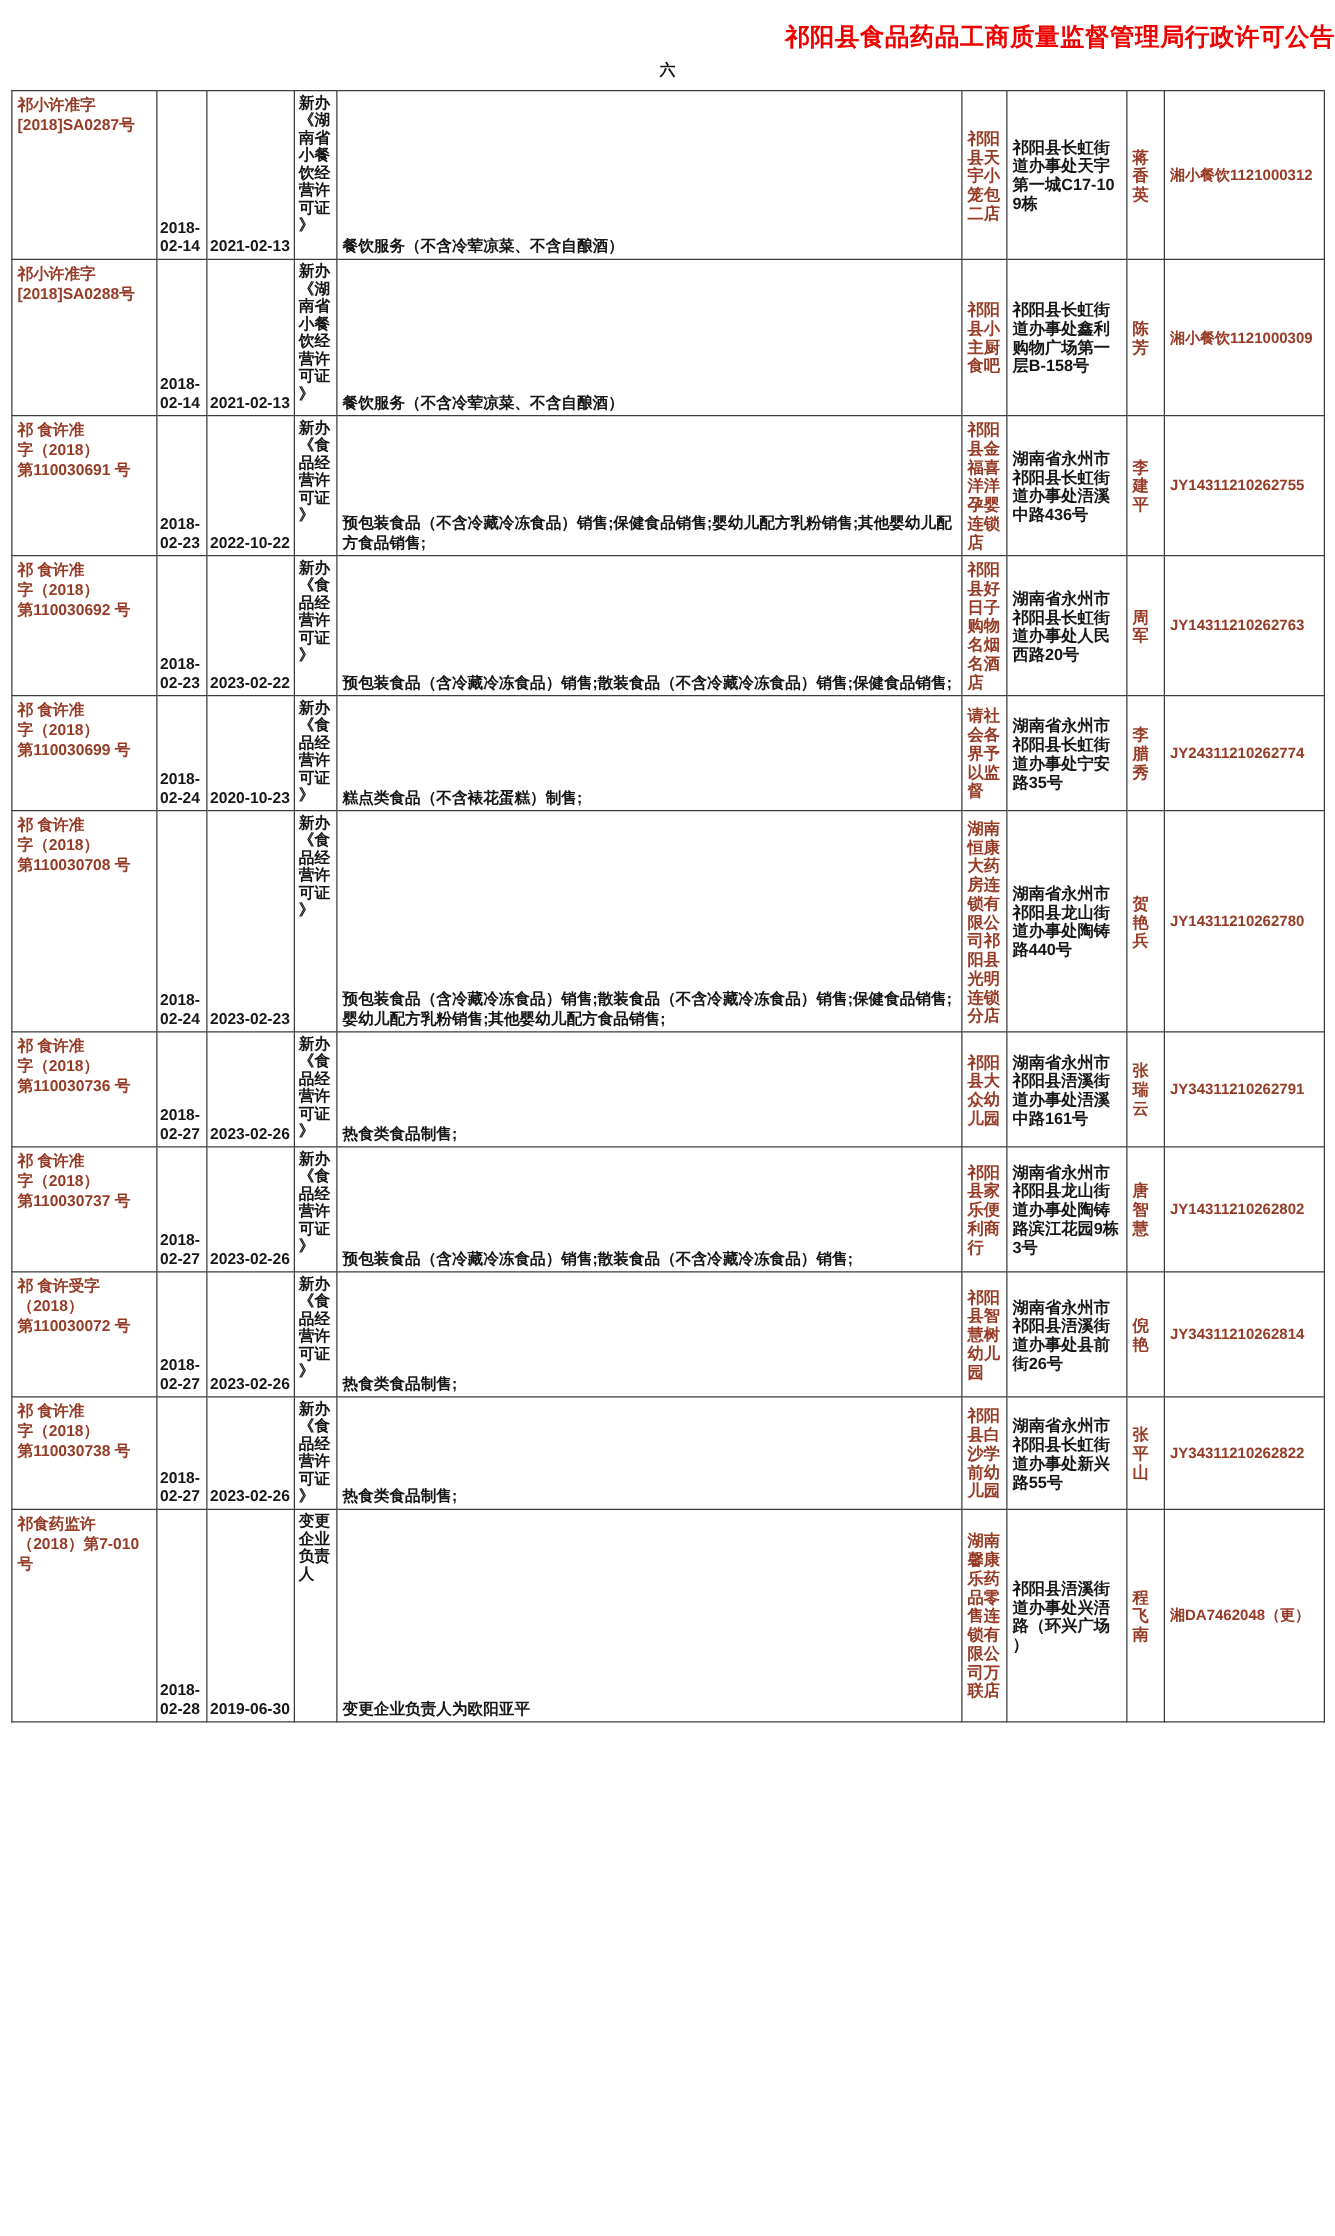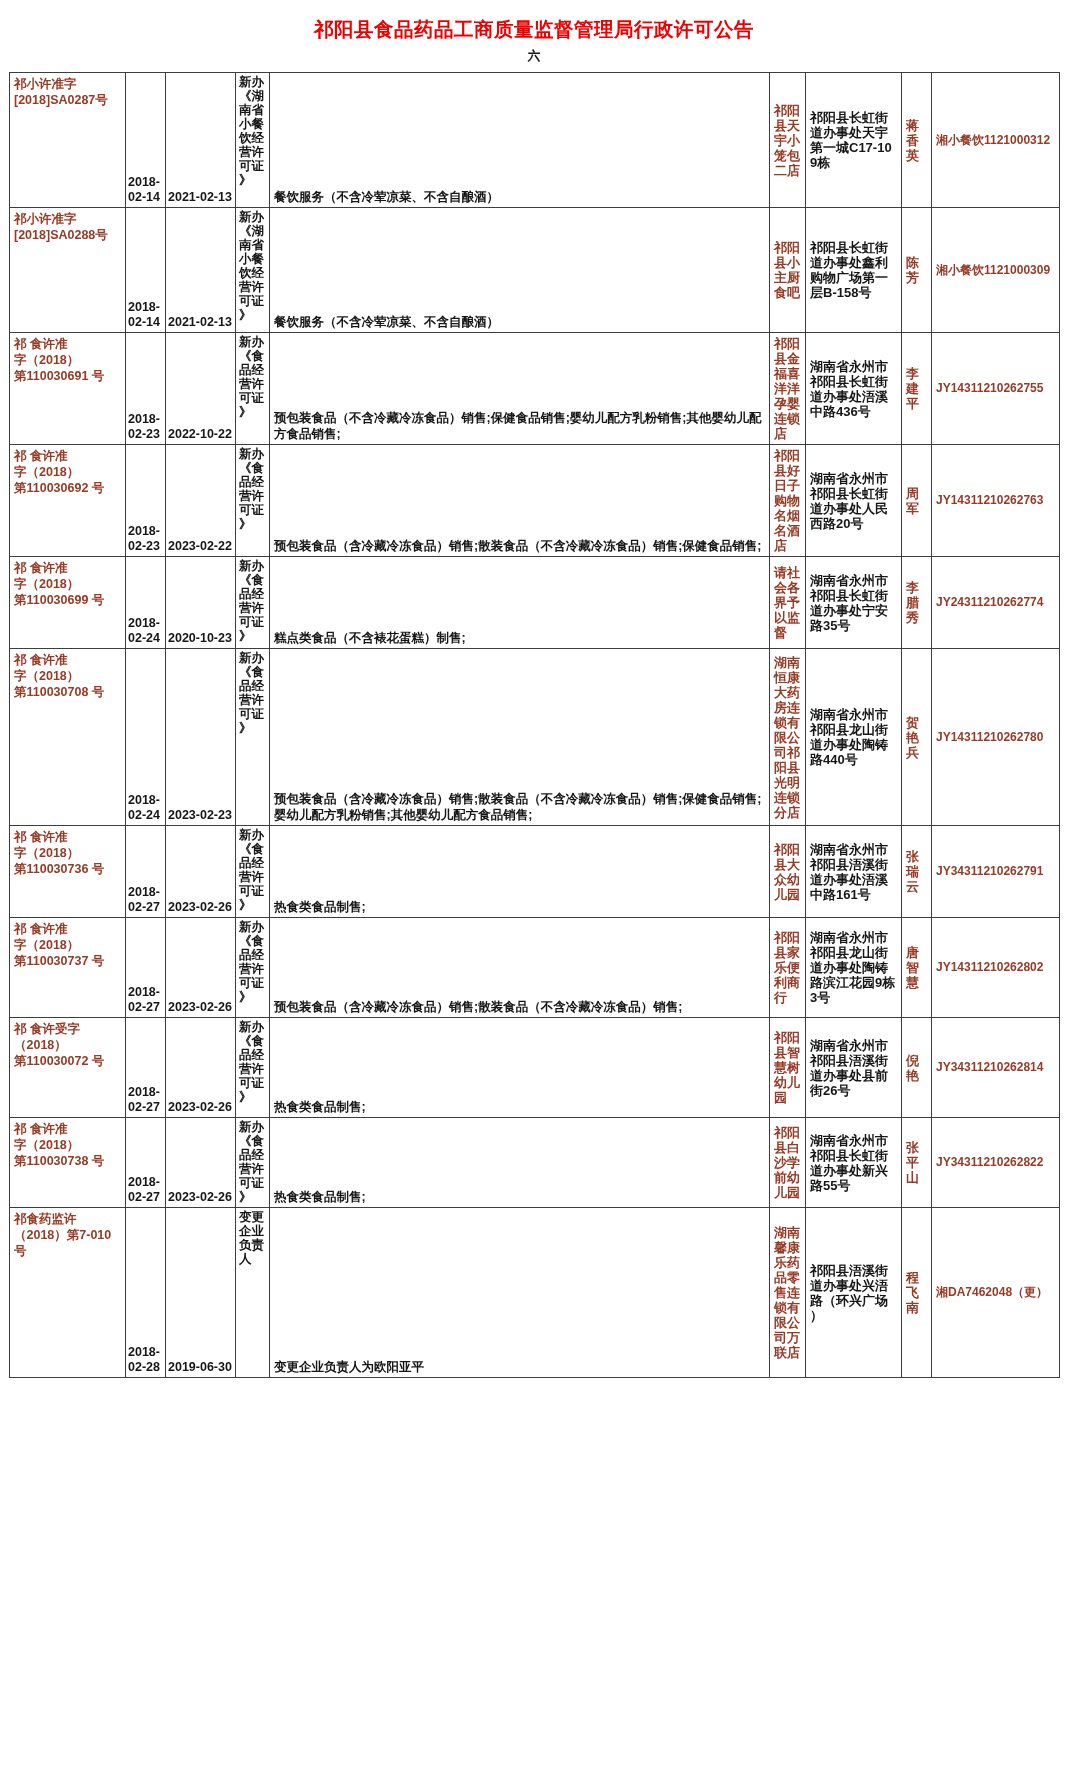--- a/index.html
+++ b/index.html
@@ -17,21 +17,21 @@
 
   .running-header{
     padding-top:25px;
     text-align:center;
     font-size:11.5px;
     font-weight:700;
     color:#111;
   }
   .doc-title{
     margin:16px 0 0 0;
-    text-align:center;
+    text-align:right;
     font-size:19.5px;
     font-weight:800;
     letter-spacing:.5px;
     color:var(--title-red);
   }
   .intro{
     margin:13px 13px 0 13px;
     font-size:11.5px;
     font-weight:700;
     line-height:21px;

